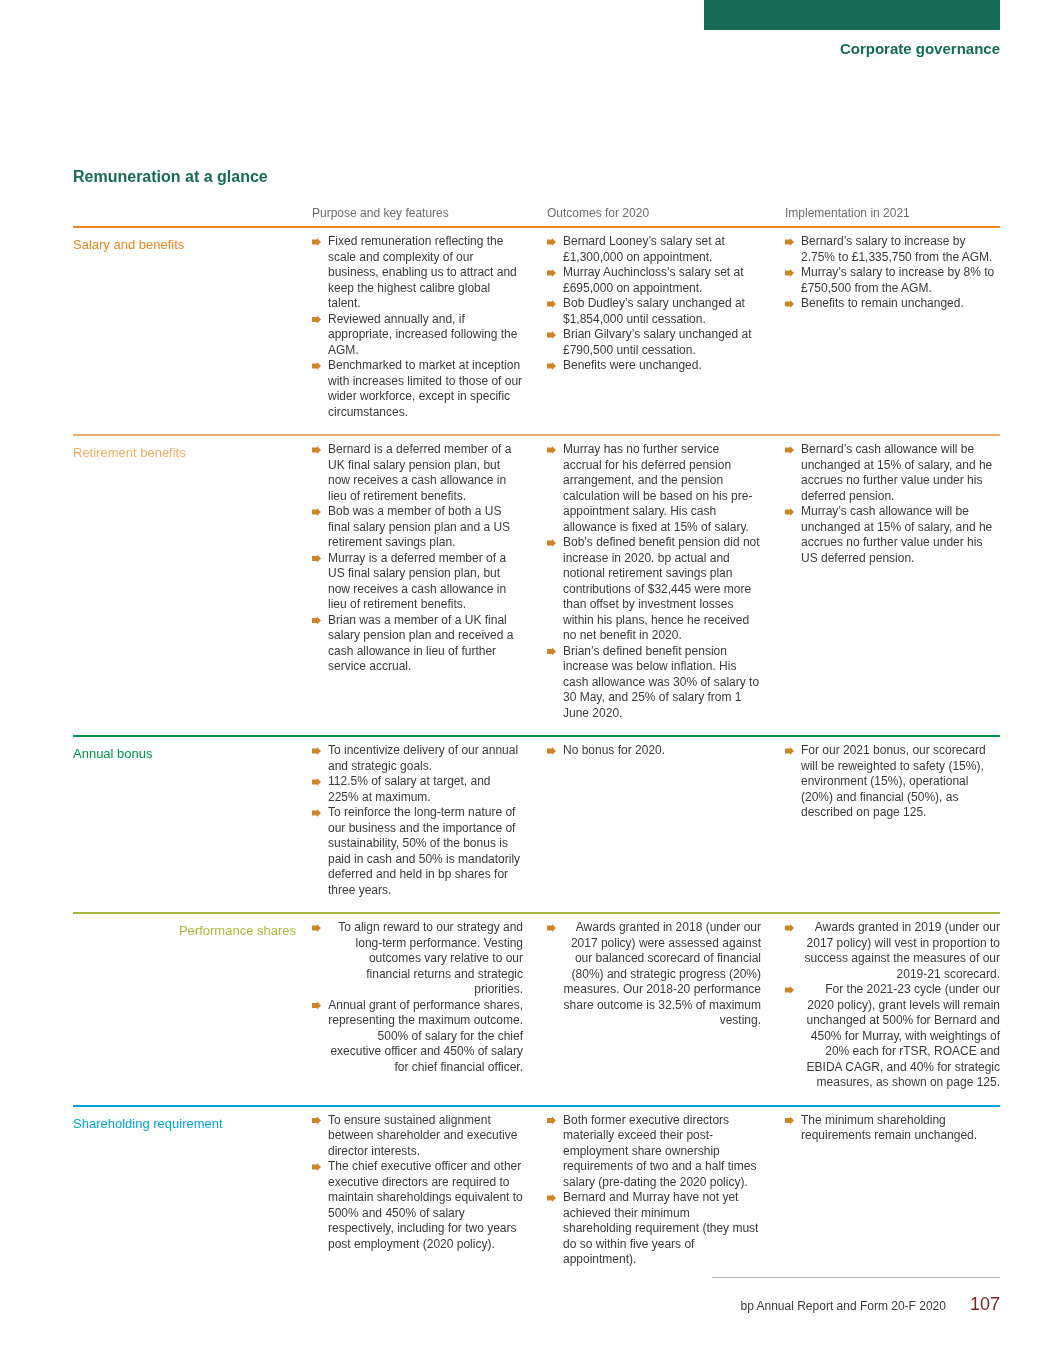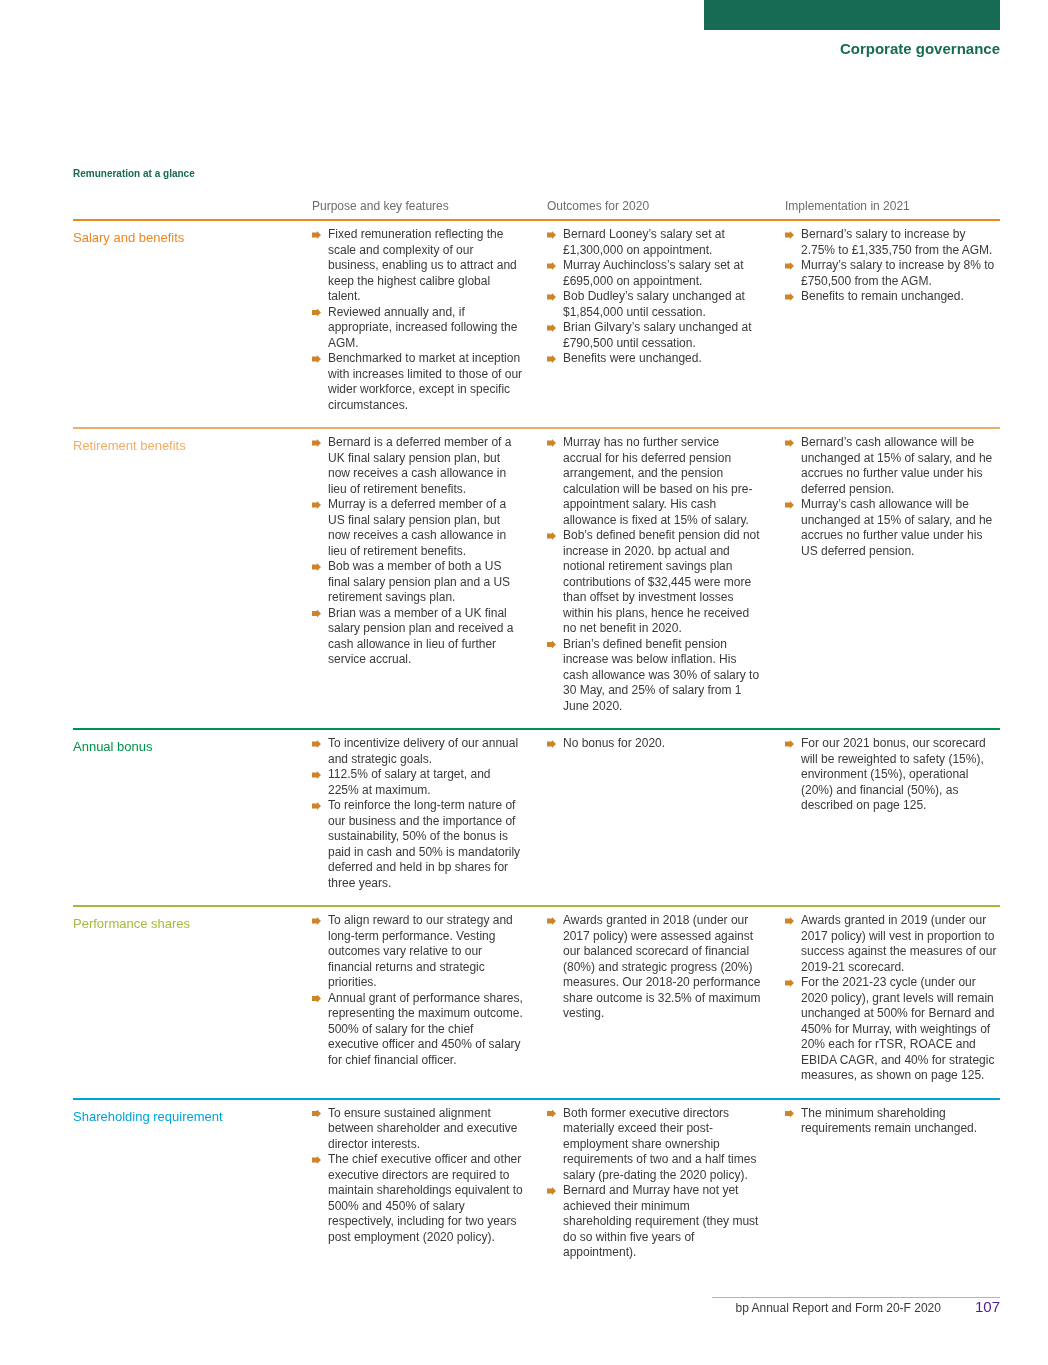--- a/index.html
+++ b/index.html
@@ -10,44 +10,44 @@
   }
   .corner-tab {
     position:absolute; top:0; right:48px; width:296px; height:30px;
     background:#176b54;
   }
   .section-label {
     position:absolute; top:40px; right:48px;
     font-size:15px; font-weight:bold; color:#176b54;
   }
   .content { position:absolute; left:73px; top:168px; width:927px; }
-  .page-title { font-size:10px; font-weight:bold; color:#176b54; margin-bottom:20px; }
+  .page-title { font-size:16px; font-weight:bold; color:#176b54; margin-bottom:20px; }
 
   .grid-row { display:grid; grid-template-columns:239px 235px 238px 1fr; }
   .header-row .col-header {
     font-size:12px; color:#6d6d6c; padding-bottom:6px;
   }
   .t-row { border-top:2px solid #ccc; padding:6px 0 14px 0; }
   .row-label { font-size:13px; font-weight:normal; padding-top:3px; padding-right:16px; }
   .cell-col { padding-right:24px; }
   .cell-col:last-child { padding-right:0; }
   .bullet-item { display:flex; align-items:flex-start; gap:7px; }
   .arrow {
     flex:0 0 auto; width:9px; height:8px; margin-top:4px;
     clip-path:polygon(0 18%, 55% 18%, 55% 0, 100% 50%, 55% 100%, 55% 82%, 0 82%);
   }
   .bullet-text { font-size:12px; line-height:15.5px; color:#3a3a39; }
 
   .footer {
     position:absolute; right:48px; bottom:50px; width:288px;
-    border-top:1px solid #b3b3b3; padding-top:0;
-    display:flex; align-items:baseline; justify-content:flex-end; gap:34px;
+    border-top:1px solid #b3b3b3; padding-top:16px;
+    display:flex; align-items:baseline; justify-content:flex-end; gap:24px;
   }
   .footer-report { font-size:12px; color:#3a3a39; }
-  .footer-page { font-size:15px; color:#4c1d95; }
+  .footer-page { font-size:18px; color:#7f1d1d; }
 </style>
 </head>
 <body>
 
 <div class="page">
 
   <div class="corner-tab"></div>
 
   <div class="section-label">Corporate governance</div>
 
@@ -117,25 +117,25 @@
         </div>
         <div class="grid-row t-row" style="border-top-color: rgb(238, 174, 103);">
           <div class="row-label" style="color: rgb(238, 174, 103);">Retirement benefits</div>
           <div class="cell-col">
             <div class="bullet-item">
               <span class="arrow" style="background: rgb(206, 133, 39);"></span>
               <span class="bullet-text">Bernard is a deferred member of a UK final salary pension plan, but now receives a cash allowance in lieu of retirement benefits.</span>
             </div>
             <div class="bullet-item">
               <span class="arrow" style="background: rgb(206, 133, 39);"></span>
+              <span class="bullet-text">Bob was a member of both a US final salary pension plan and a US retirement savings plan.</span>
+            </div>
+            <div class="bullet-item">
+              <span class="arrow" style="background: rgb(206, 133, 39);"></span>
               <span class="bullet-text">Murray is a deferred member of a US final salary pension plan, but now receives a cash allowance in lieu of retirement benefits.</span>
-            </div>
-            <div class="bullet-item">
-              <span class="arrow" style="background: rgb(206, 133, 39);"></span>
-              <span class="bullet-text">Bob was a member of both a US final salary pension plan and a US retirement savings plan.</span>
             </div>
             <div class="bullet-item">
               <span class="arrow" style="background: rgb(206, 133, 39);"></span>
               <span class="bullet-text">Brian was a member of a UK final salary pension plan and received a cash allowance in lieu of further service accrual.</span>
             </div>
           </div>
           <div class="cell-col">
             <div class="bullet-item">
               <span class="arrow" style="background: rgb(206, 133, 39);"></span>
               <span class="bullet-text">Murray has no further service accrual for his deferred pension arrangement, and the pension calculation will be based on his pre-appointment salary. His cash allowance is fixed at 15% of salary.</span>
@@ -182,21 +182,21 @@
               <span class="bullet-text">No bonus for 2020.</span>
             </div>
           </div>
           <div class="cell-col">
             <div class="bullet-item">
               <span class="arrow" style="background: rgb(206, 133, 39);"></span>
               <span class="bullet-text">For our 2021 bonus, our scorecard will be reweighted to safety (15%), environment (15%), operational (20%) and financial (50%), as described on page 125.</span>
             </div>
           </div>
         </div>
-        <div class="grid-row t-row" style="border-top-color: rgb(166, 185, 61);">
+        <div class="grid-row t-row" style="border-top-color: rgb(166, 185, 61); text-align: right;">
           <div class="row-label" style="color: rgb(166, 185, 61);">Performance shares</div>
           <div class="cell-col">
             <div class="bullet-item">
               <span class="arrow" style="background: rgb(206, 133, 39);"></span>
               <span class="bullet-text">To align reward to our strategy and long-term performance. Vesting outcomes vary relative to our financial returns and strategic priorities.</span>
             </div>
             <div class="bullet-item">
               <span class="arrow" style="background: rgb(206, 133, 39);"></span>
               <span class="bullet-text">Annual grant of performance shares, representing the maximum outcome. 500% of salary for the chief executive officer and 450% of salary for chief financial officer.</span>
             </div>

